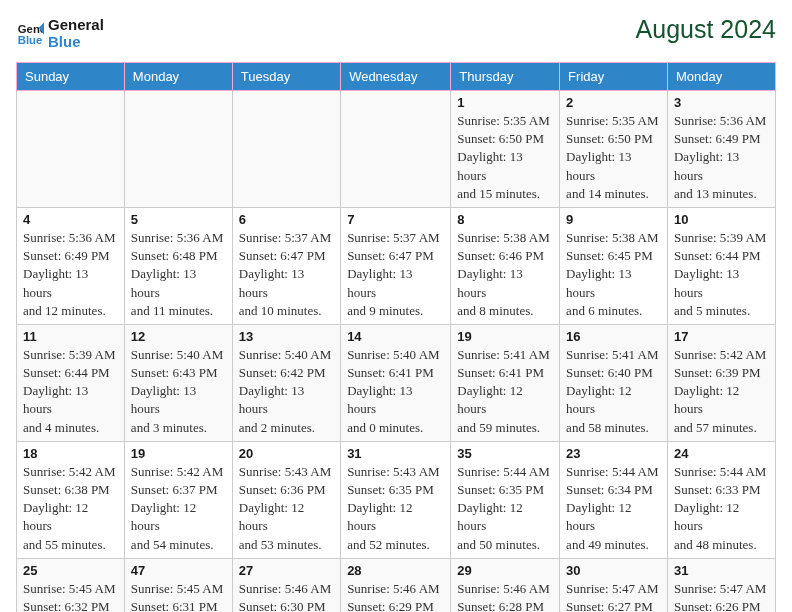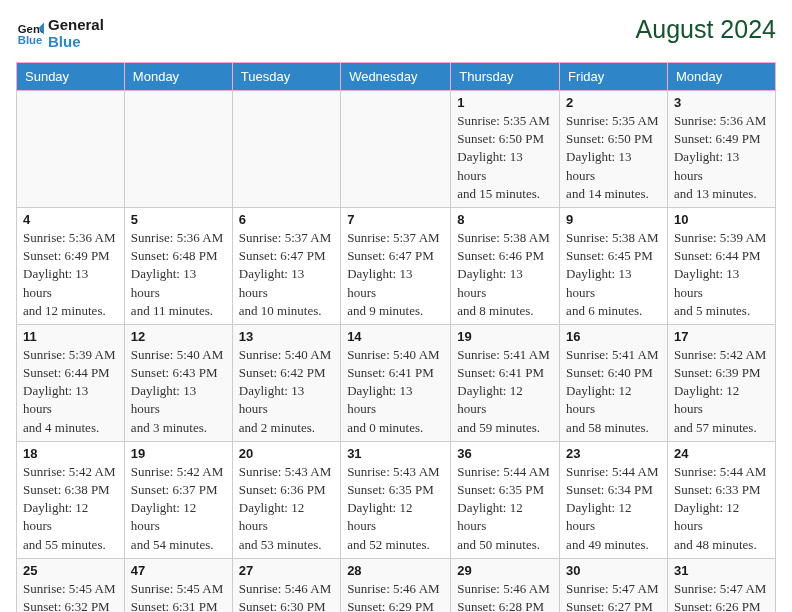--- a/index.html
+++ b/index.html
@@ -207,21 +207,21 @@
         </td>
         <td>
           <div class="day-num">20</div>
           <div class="day-info">Sunrise: 5:43 AM<br>Sunset: 6:36 PM<br>Daylight: 12 hours<br>and 53 minutes.</div>
         </td>
         <td>
           <div class="day-num">31</div>
           <div class="day-info">Sunrise: 5:43 AM<br>Sunset: 6:35 PM<br>Daylight: 12 hours<br>and 52 minutes.</div>
         </td>
         <td>
-          <div class="day-num">36</div>
+          <div class="day-num">35</div>
           <div class="day-info">Sunrise: 5:44 AM<br>Sunset: 6:35 PM<br>Daylight: 12 hours<br>and 50 minutes.</div>
         </td>
         <td>
           <div class="day-num">23</div>
           <div class="day-info">Sunrise: 5:44 AM<br>Sunset: 6:34 PM<br>Daylight: 12 hours<br>and 49 minutes.</div>
         </td>
         <td>
           <div class="day-num">24</div>
           <div class="day-info">Sunrise: 5:44 AM<br>Sunset: 6:33 PM<br>Daylight: 12 hours<br>and 48 minutes.</div>
         </td>

